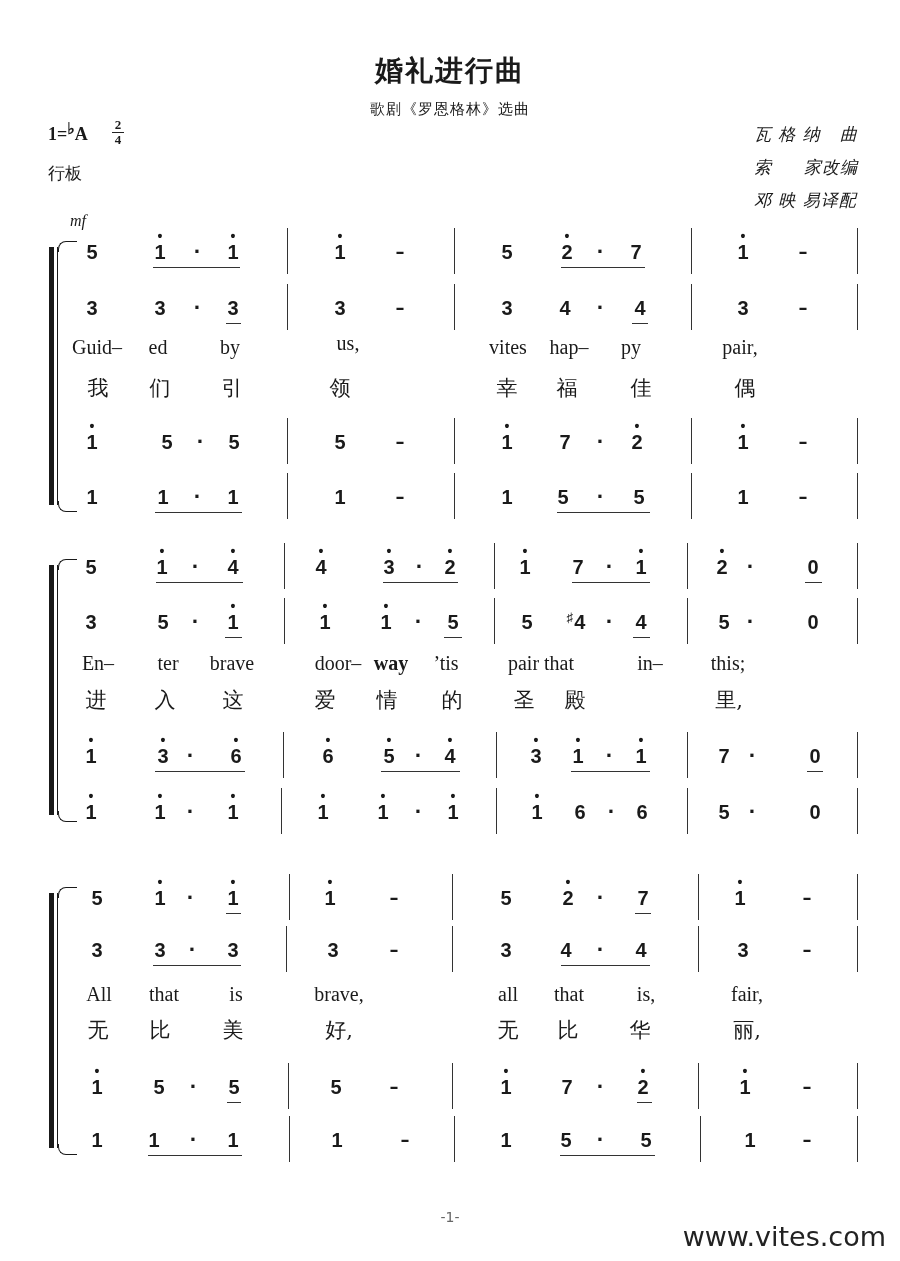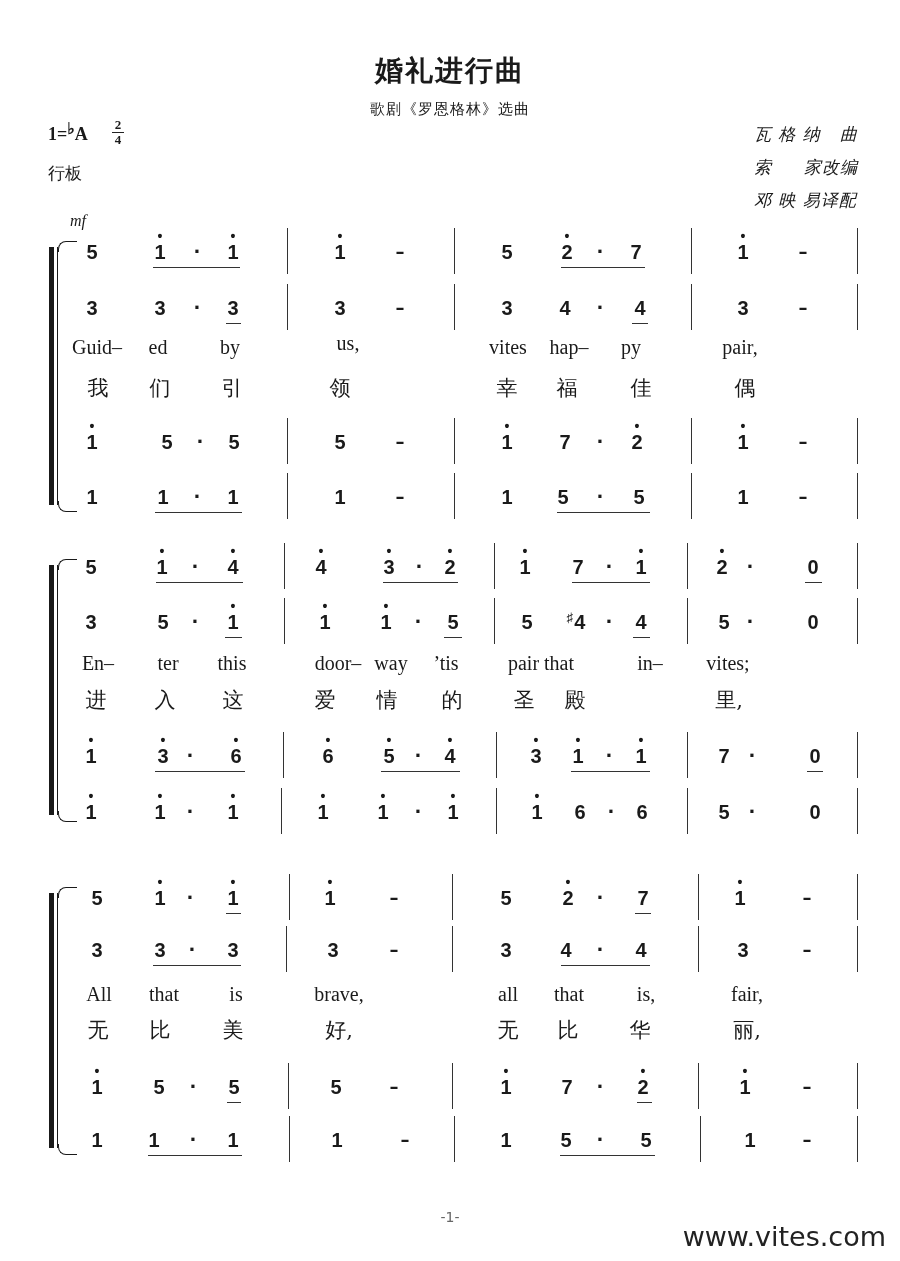--- a/index.html
+++ b/index.html
@@ -193,27 +193,27 @@
       <div class="note" style="left:813px;top:610px;"><span>0</span></div>
       <div class="uline" style="left:225px;width:17px;top:637px;"></div>
       <div class="uline" style="left:444px;width:18px;top:637px;"></div>
       <div class="uline" style="left:633px;width:17px;top:637px;"></div>
       <div class="barline" style="left:284px;top:598px;height:46px;"></div>
       <div class="barline" style="left:494px;top:598px;height:46px;"></div>
       <div class="barline" style="left:687px;top:598px;height:46px;"></div>
       <div class="barline" style="left:857px;top:598px;height:46px;"></div>
       <div class="lyric-en" style="left:98px;top:652px;">En–</div>
       <div class="lyric-en" style="left:168px;top:652px;">ter</div>
-      <div class="lyric-en" style="left:232px;top:652px;">this</div>
+      <div class="lyric-en" style="left:232px;top:652px;">brave</div>
       <div class="lyric-en" style="left:338px;top:652px;">door–</div>
-      <div class="lyric-en" style="left:391px;top:652px;">way</div>
+      <div class="lyric-en" style="left:391px;top:652px;font-weight:bold;">way</div>
       <div class="lyric-en" style="left:446px;top:652px;">’tis</div>
       <div class="lyric-en" style="left:541px;top:652px;">pair that</div>
       <div class="lyric-en" style="left:650px;top:652px;">in–</div>
-      <div class="lyric-en" style="left:728px;top:652px;">vites;</div>
+      <div class="lyric-en" style="left:728px;top:652px;">this;</div>
       <div class="lyric-cn" style="left:96px;top:686px;">进</div>
       <div class="lyric-cn" style="left:165px;top:686px;">入</div>
       <div class="lyric-cn" style="left:233px;top:686px;">这</div>
       <div class="lyric-cn" style="left:325px;top:686px;">爱</div>
       <div class="lyric-cn" style="left:387px;top:686px;">情</div>
       <div class="lyric-cn" style="left:452px;top:686px;">的</div>
       <div class="lyric-cn" style="left:524px;top:686px;">圣</div>
       <div class="lyric-cn" style="left:575px;top:686px;">殿</div>
       <div class="lyric-cn" style="left:729px;top:686px;">里,</div>
       <div class="note" style="left:91px;top:744px;"><span>1</span><span class="hi">•</span></div>

